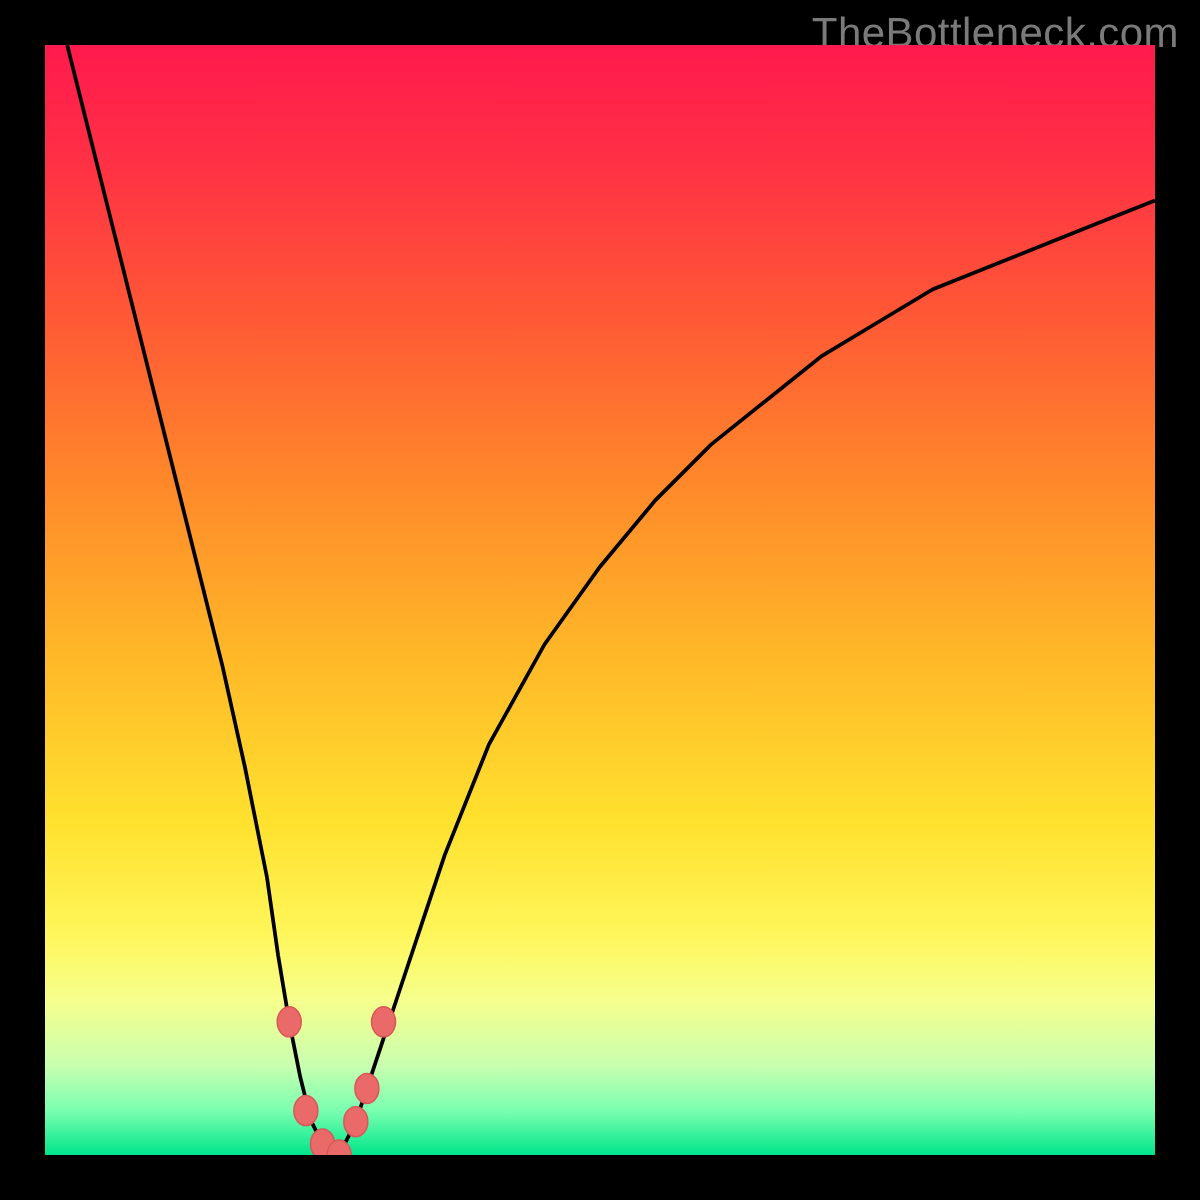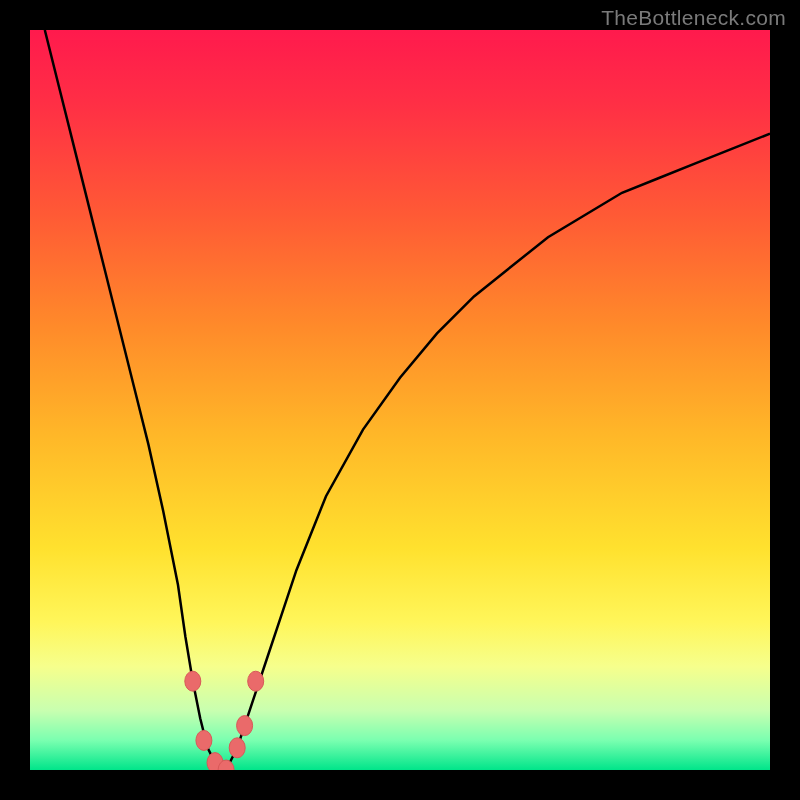--- a/index.html
+++ b/index.html
@@ -35,21 +35,21 @@
     position: absolute;
     left: 0; top: 0;
     width: 100%;
     height: 100%;
   }
   .watermark {
     position: absolute;
     top: 6px;
     right: 14px;
     color: #7a7a7a;
-    font-size: 21px;
+    font-size: 28px;
     font-weight: 500;
     letter-spacing: 0.3px;
     user-select: none;
   }
 </style>
 </head>
 <body>
 
 <div class="outer">
 

